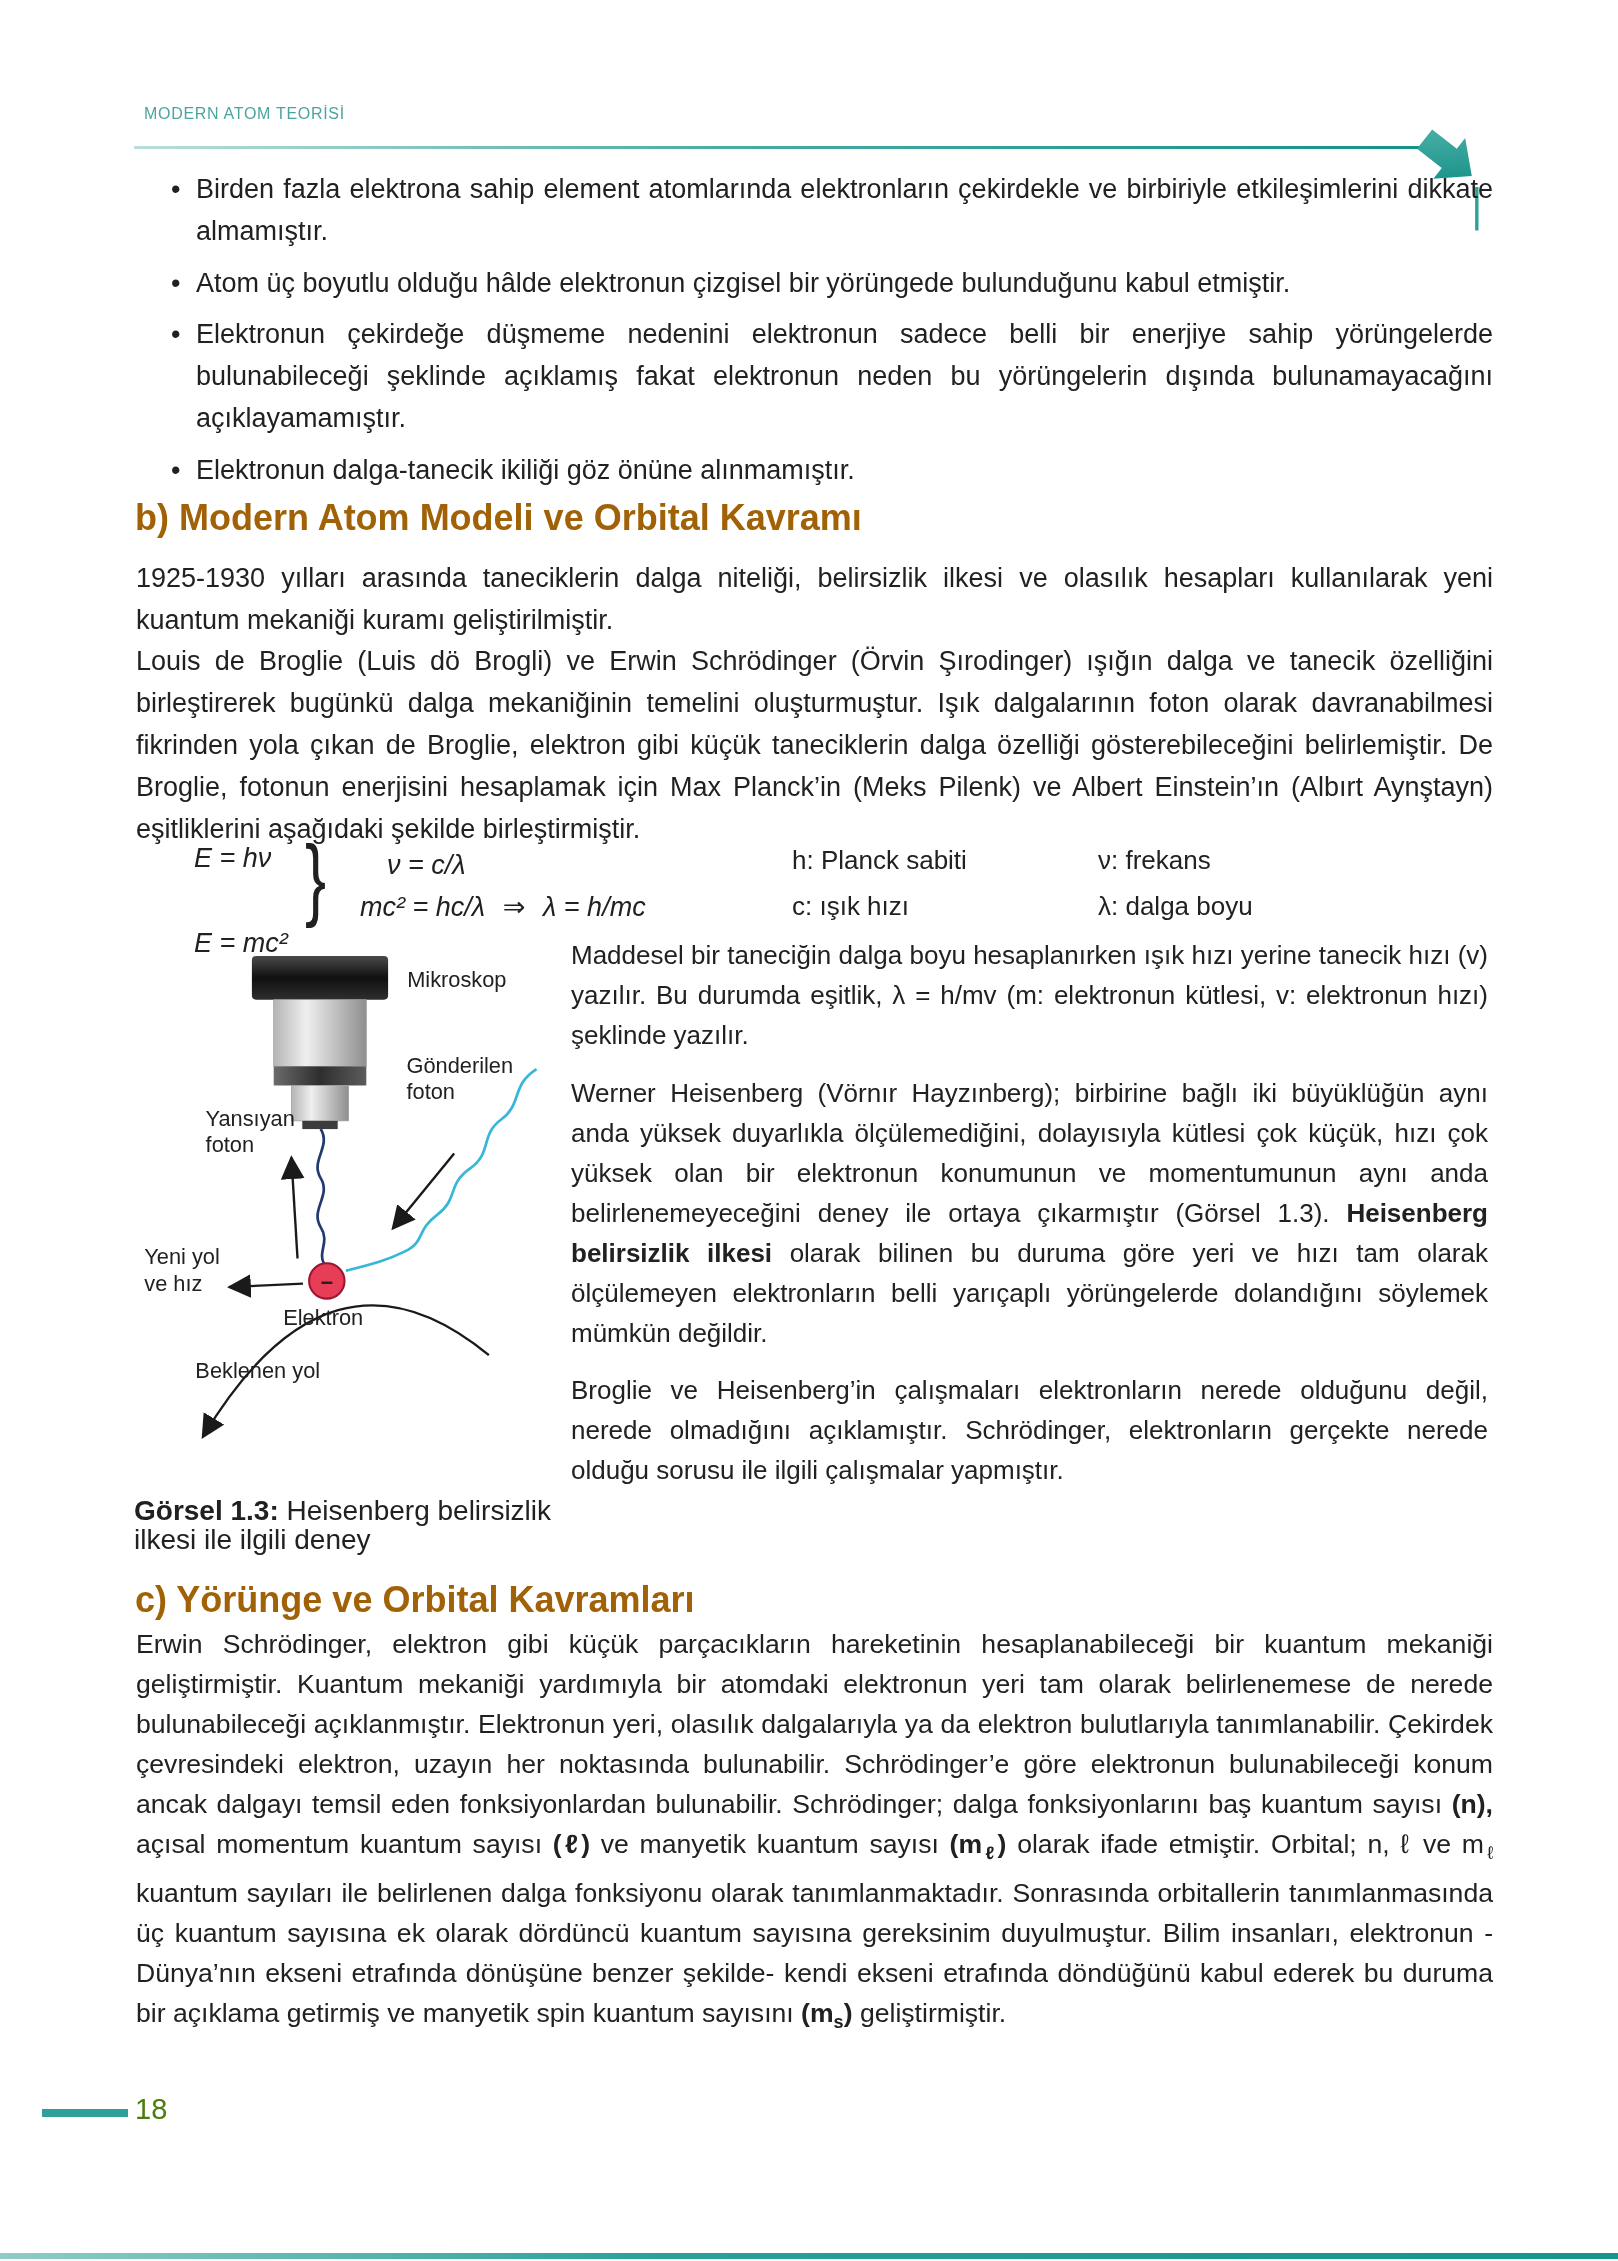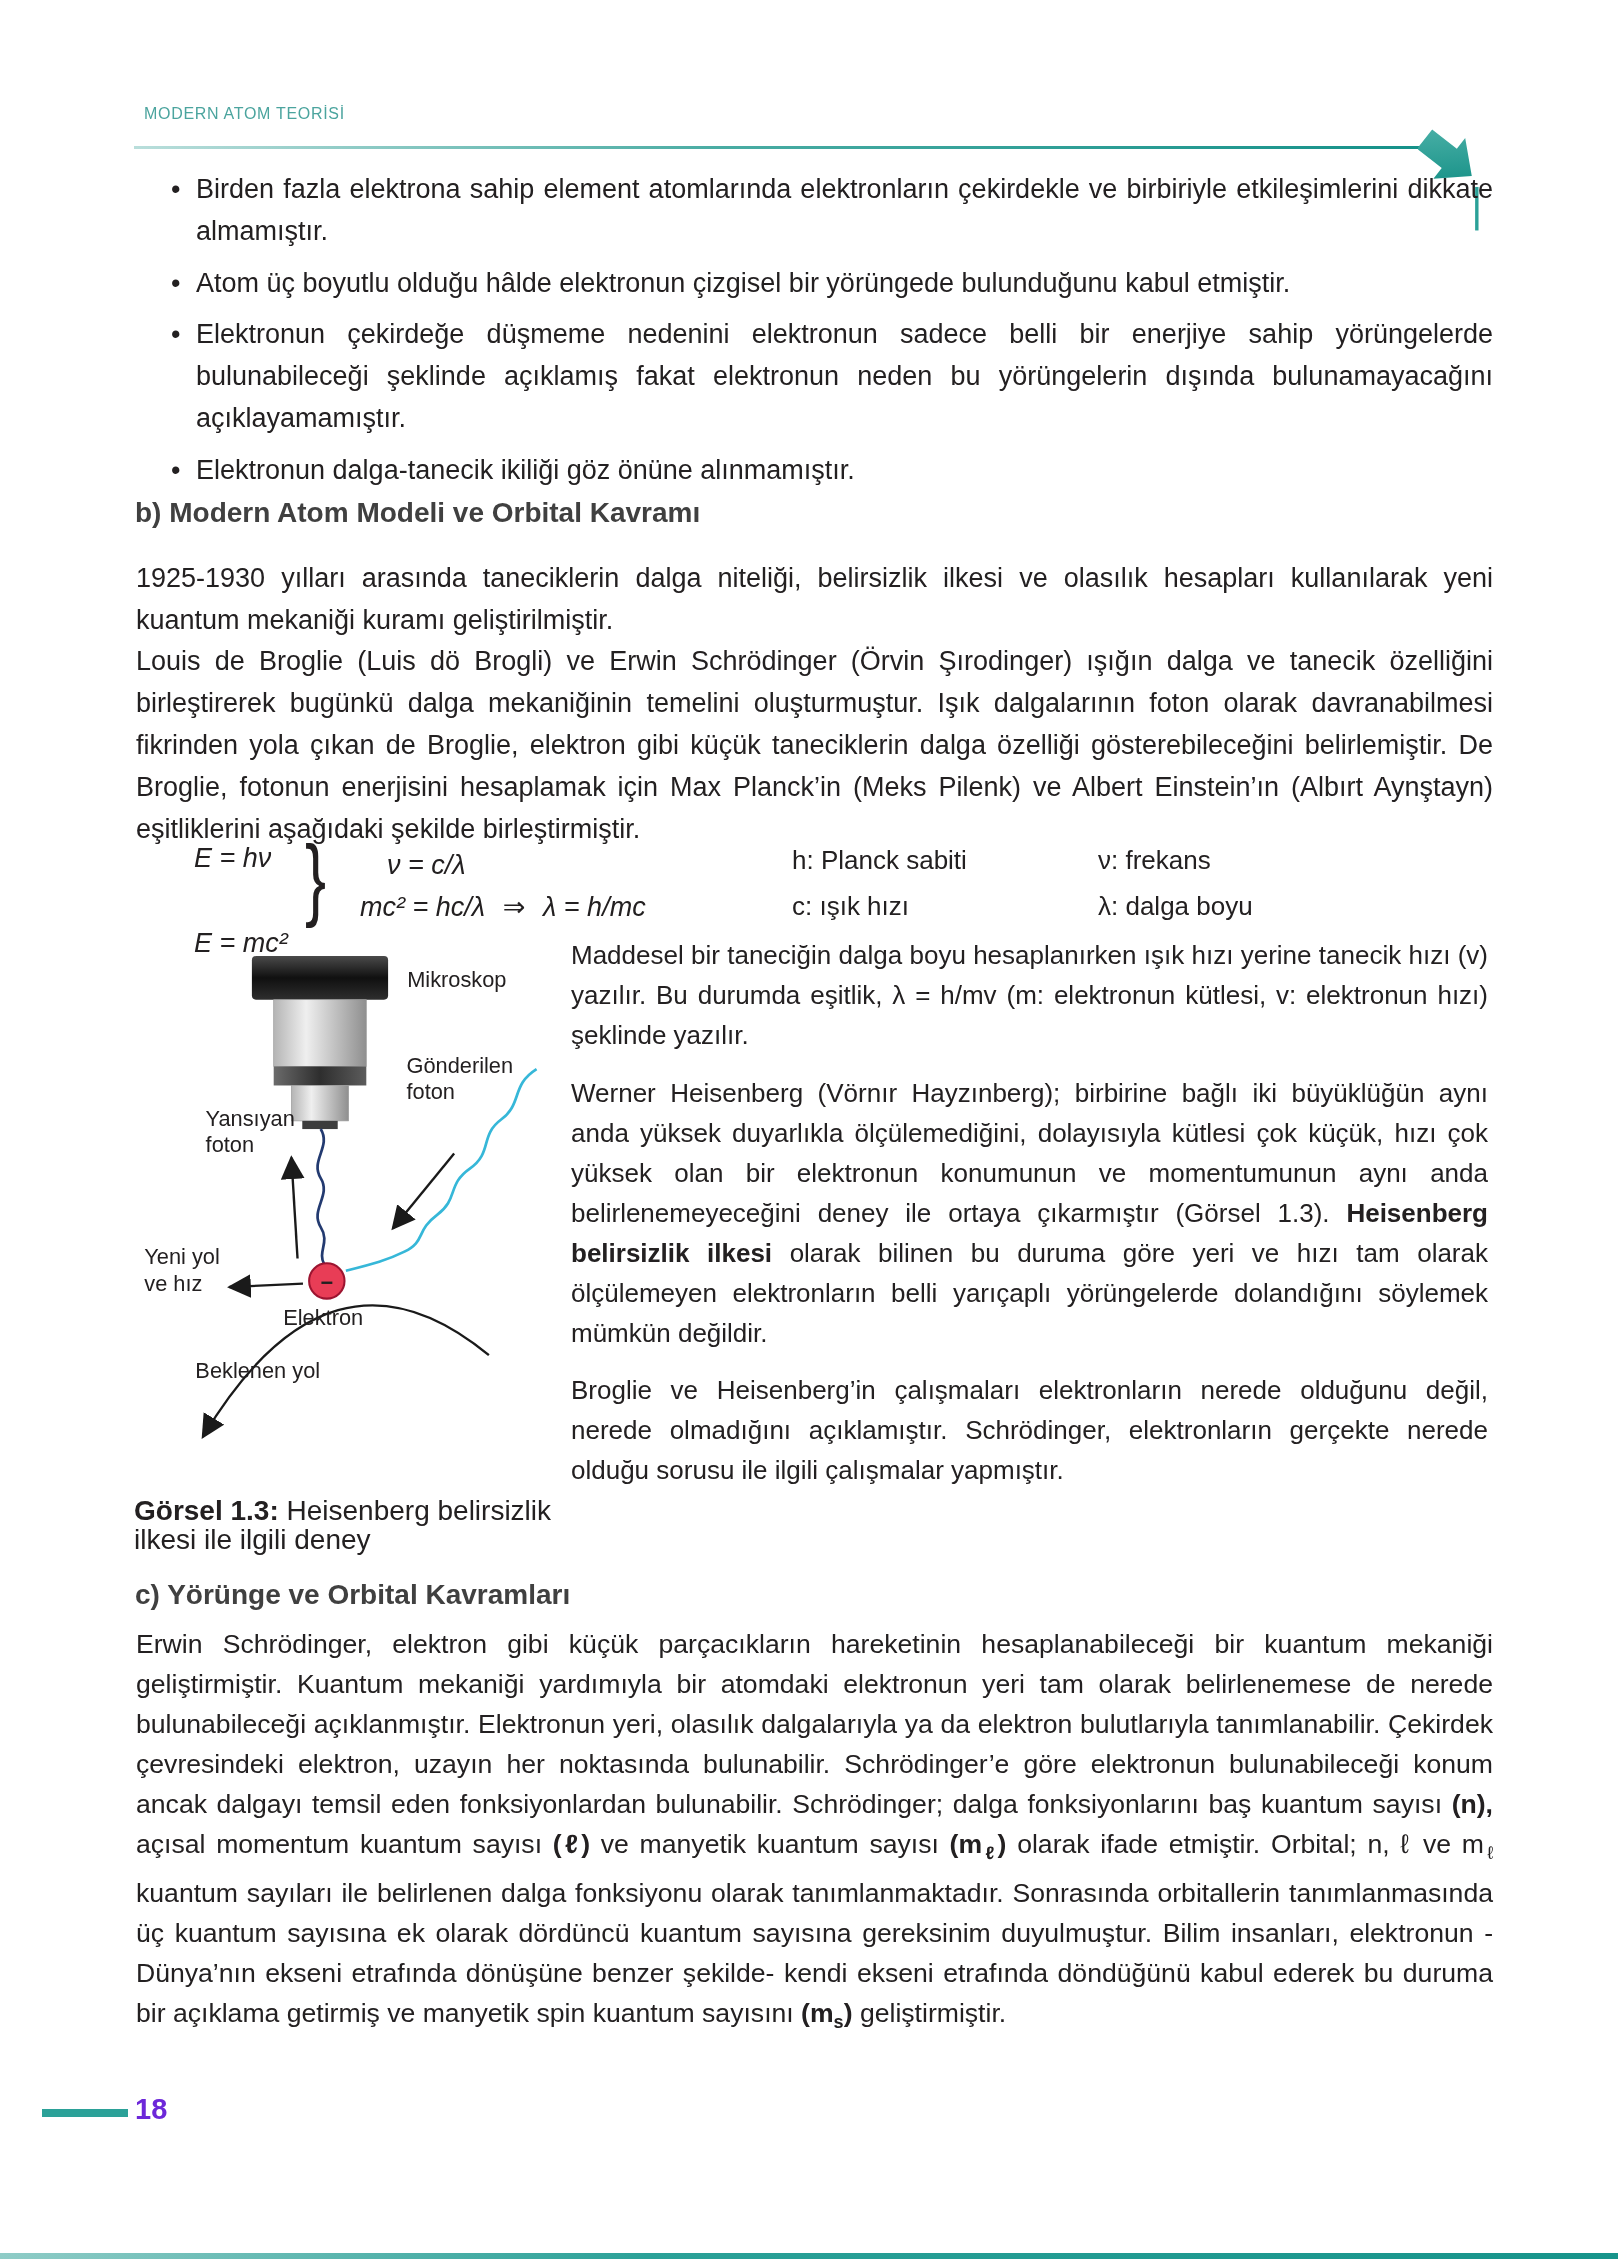--- a/index.html
+++ b/index.html
@@ -24,21 +24,21 @@
   }
   .bullets li {
     position:relative; padding-left:60px; margin-bottom:9.5px;
     font-size:27px; line-height:42px; text-align:justify;
   }
   .bullets li::before {
     content:"•"; position:absolute; left:35px; top:0; font-size:27px;
   }
 
   .h-blue {
-    position:absolute; color:#404040; font-size:28px; font-weight:bold;
+    position:absolute; color:#a16207; font-size:36px; font-weight:bold;
     white-space:nowrap;
   }
   .body-p {
     position:absolute; font-size:27px; line-height:42px; text-align:justify;
   }
 
   .eq { position:absolute; font-size:27px; font-style:italic; }
   .brace {
     position:absolute; left:305px; top:833px; font-size:90px; line-height:90px;
     transform:scaleX(0.7); transform-origin:left center; font-weight:400;
@@ -60,21 +60,21 @@
   }
 
   .para-c {
     position:absolute; left:136px; top:1624px; width:1357px;
     font-size:26.6px; line-height:40px; text-align:justify;
   }
 
   sub { font-size:68%; }
 
   .footer-accent { position:absolute; left:42px; top:2109px; width:86px; height:8.2px; background:#2ba198; }
-  .page-number { position:absolute; left:135px; top:2093px; font-size:29px; color:#6d28d9;font-weight:bold; }
+  .page-number { position:absolute; left:135px; top:2093px; font-size:29px; color:#4d7c0f; }
   .bottom-rule {
     position:absolute; left:0; top:2253px; width:1618px; height:5.5px;
     background:linear-gradient(to right,#8fccc7 0%, #2ba198 40%, #17948b 100%);
   }
 </style>
 </head>
 <body>
 
 <div class="page">
 

